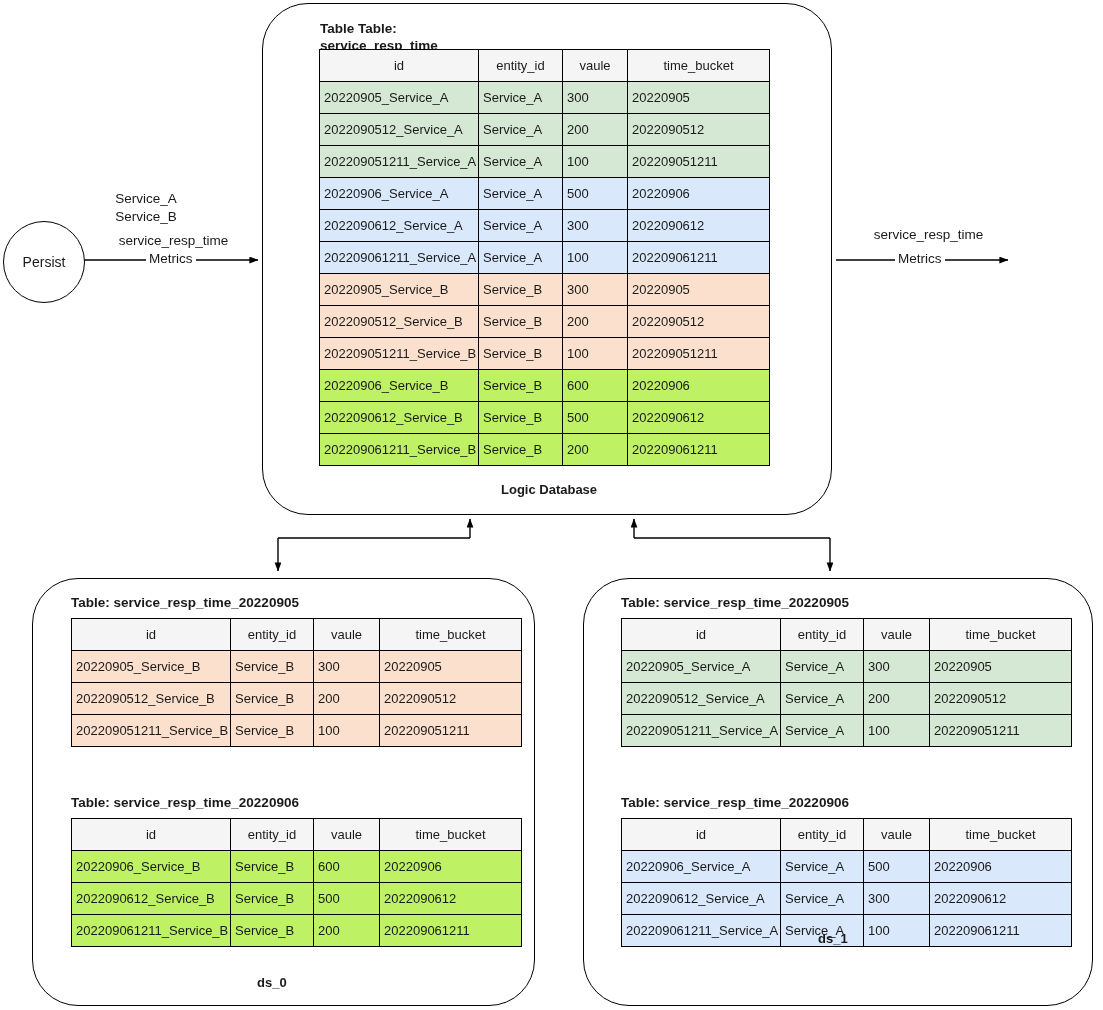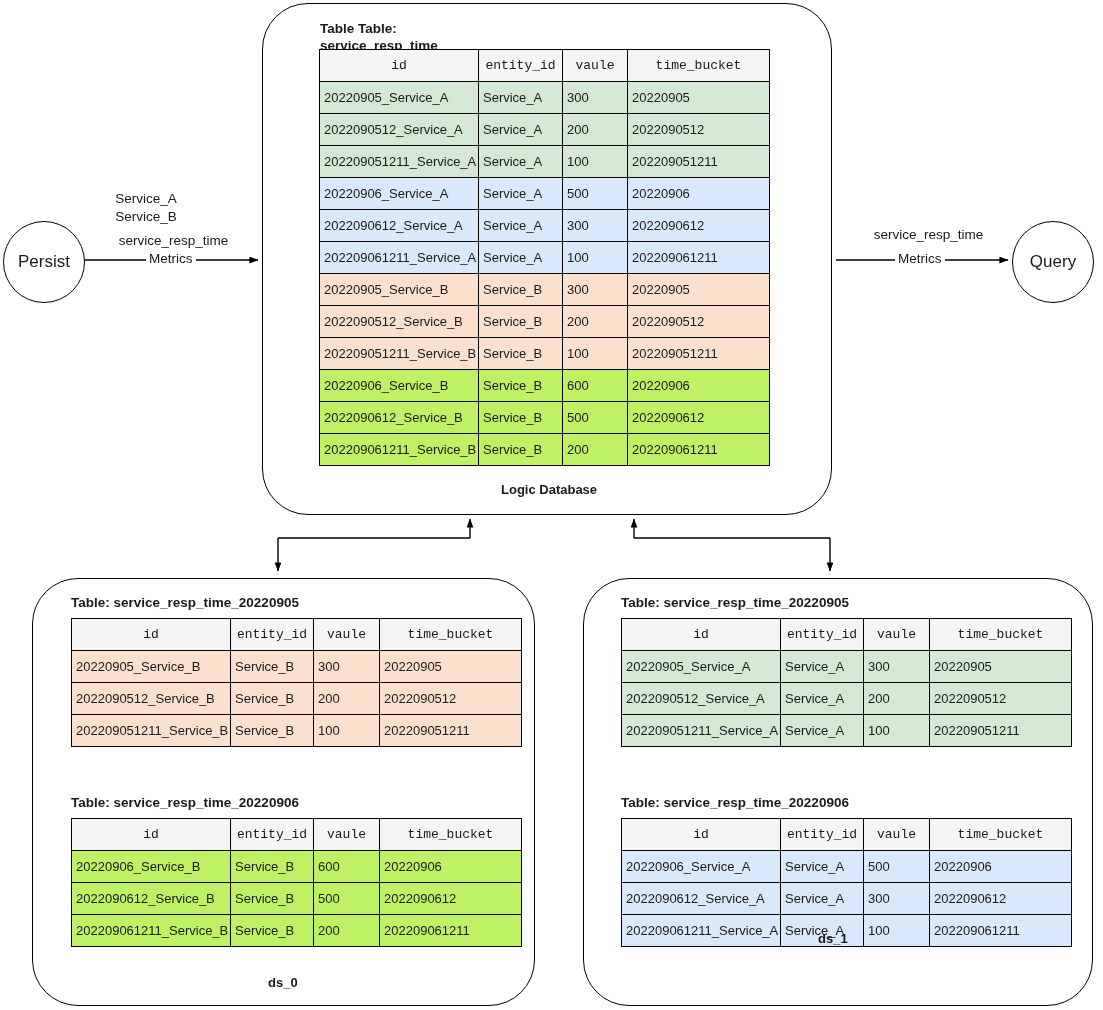--- a/index.html
+++ b/index.html
@@ -28,21 +28,21 @@
   }
   
   .node-circle {
     position: absolute;
     border: 1.3px solid #000;
     border-radius: 50%;
     background: #fff;
     display: flex;
     align-items: center;
     justify-content: center;
-    font-size: 17px;
+    font-size: 14px;
     color: #1a1a1a;
   }
   
   .rbox {
     position: absolute;
     border: 1.4px solid #000;
     border-radius: 46px;
     background: #fff;
     box-sizing: border-box;
   }
@@ -91,21 +91,20 @@
     border: 1px solid #000;
     height: 31px;
     padding: 0 4px;
     font-weight: normal;
     overflow: hidden;
     white-space: nowrap;
   }
   table.dtable thead th {
     background: #f5f5f5;
     text-align: center;
-    font-family: Liberation Mono, monospace;
   }
   table.dtable tbody td {
     text-align: left;
   }
   .c-green  { background: #d5e8d4; margin-top: 12px; }
   .c-blue   { background: #dae8fc; }
   .c-orange { background: #fbe0cd; }
   .c-yellow { background: #bef264; }
 </style>
 </head>
@@ -130,23 +129,20 @@
 
     <path d="M634,538 L634,519" stroke="#000" stroke-width="1.4" fill="none" marker-end="url(#ah)"></path>
     <path d="M634,538 L830,538" stroke="#000" stroke-width="1.4" fill="none"></path>
     <path d="M830,538 L830,571" stroke="#000" stroke-width="1.4" fill="none" marker-end="url(#ah)"></path>
   </svg>
 
   <div class="node-circle" style="left:3px; top:221px; width:80px; height:80px;">
     <span>Persist</span>
   </div>
 
-  <div class="node-circle" style="left:1012px; top:221px; width:80px; height:80px;">
-    <span>Query</span>
-  </div>
 
   <div class="edge-label" style="left:96px; top:190px; width:100px;">Service_A
 Service_B</div>
   <div class="edge-label" style="left:96px; top:232px; width:155px;">service_resp_time</div>
   <div class="edge-label-mid" style="left:146px; top:251px;">Metrics</div>
 
   <div class="edge-label" style="left:851px; top:226px; width:155px;">service_resp_time</div>
   <div class="edge-label-mid" style="left:895px; top:251px;">Metrics</div>
 
   <div class="rbox" style="left:262px; top:3px; width:570px; height:512px;"></div>
@@ -320,21 +316,21 @@
         </tr>
         <tr>
           <td class="c-yellow">202209061211_Service_B</td>
           <td class="c-yellow">Service_B</td>
           <td class="c-yellow">200</td>
           <td class="c-yellow">202209061211</td>
         </tr>
       </tbody>
   </table>
 
-  <div class="container-label" style="left:268px; top:975px;">ds_0</div>
+  <div class="container-label" style="left:257px; top:975px;">ds_0</div>
 
   <div class="rbox" style="left:583px; top:578px; width:510px; height:428px;"></div>
 
   <div class="box-title" style="left:621px; top:594px;">Table: service_resp_time_20220905</div>
 
   <table class="dtable" style="left:621px; top:618px; width:450px;">
     <colgroup>
       <col style="width:159px">
         <col style="width:83px">
         <col style="width:66px">

